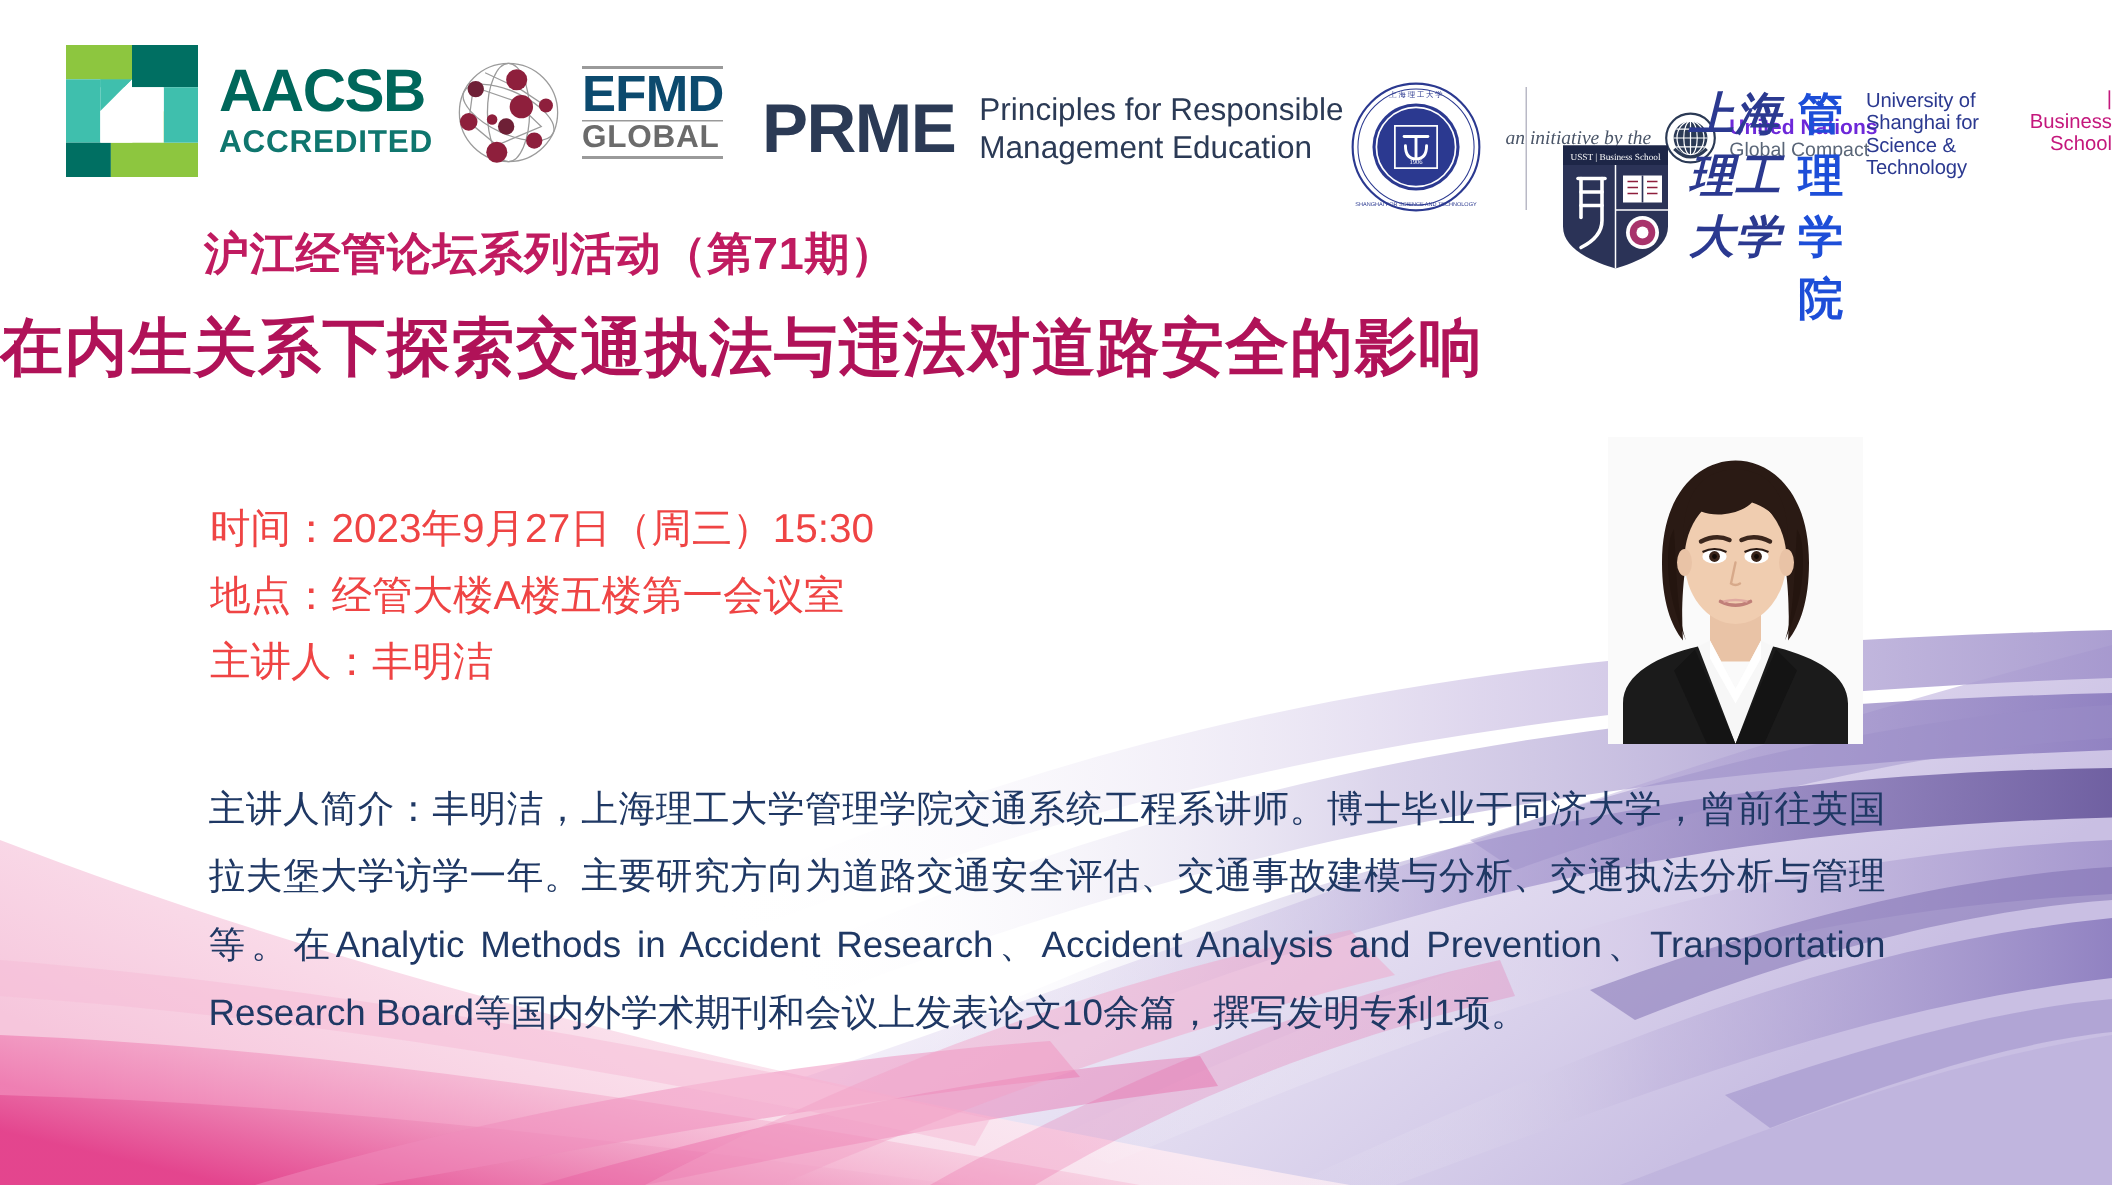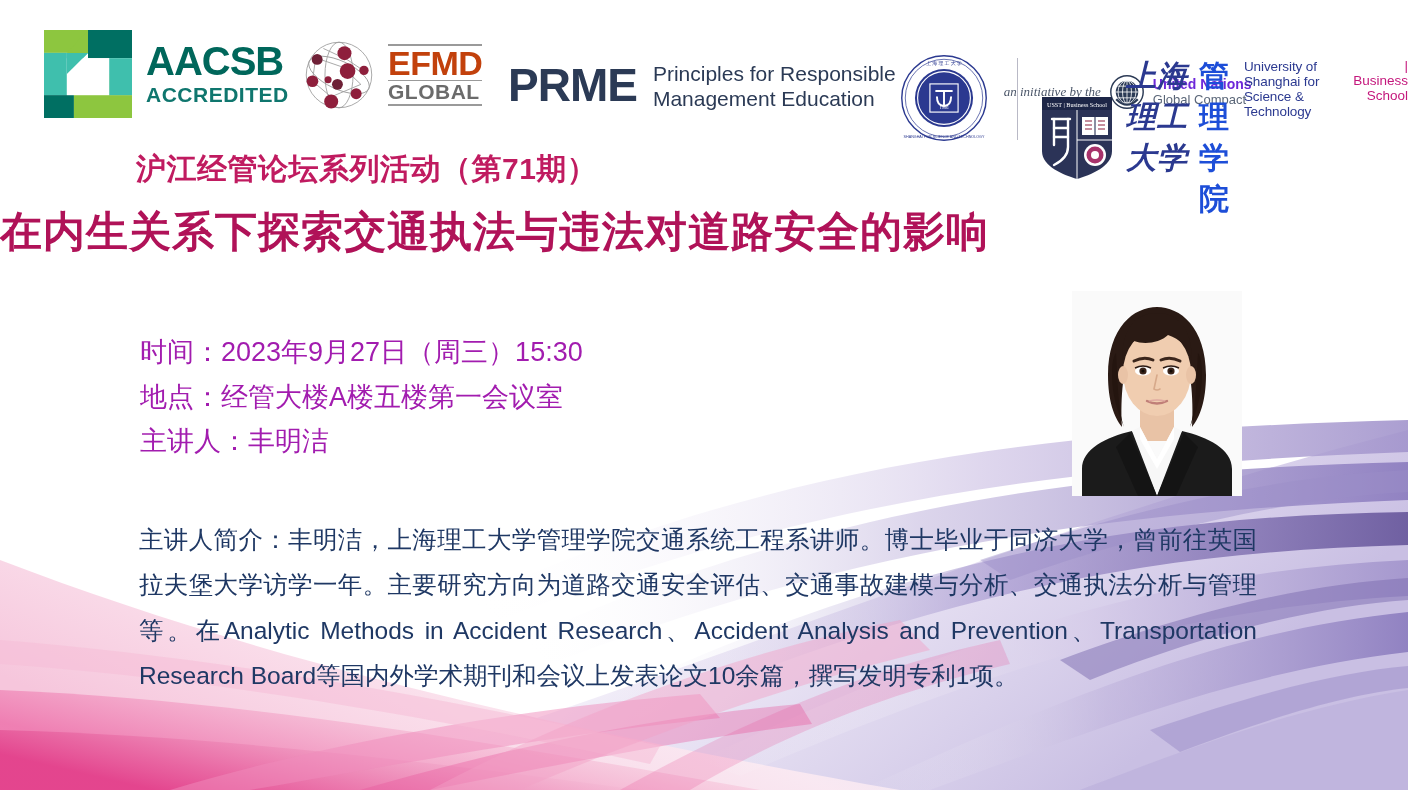--- a/index.html
+++ b/index.html
@@ -22,21 +22,21 @@
   .aacsb{left:44px;top:8px;}
   .aacsb-mark{width:88px;height:88px;position:relative;}
   .aacsb-txt{margin-left:14px;display:flex;flex-direction:column;justify-content:center;}
   .aacsb-txt .l1{font-size:40px;font-weight:bold;color:#00675B;letter-spacing:-1px;line-height:1.0;}
   .aacsb-txt .l2{font-size:21px;font-weight:bold;color:#0f766e;letter-spacing:0.5px;line-height:1.1;margin-top:2px;}
 
   
   .efmd{left:300px;top:14px;}
   .efmd-mark{width:78px;height:78px;position:relative;}
   .efmd-txt{margin-left:10px;display:flex;flex-direction:column;}
-  .efmd-txt .l1{font-size:34px;font-weight:bold;color:#c2410c;letter-spacing:-0.5px;line-height:0.95;
+  .efmd-txt .l1{font-size:34px;font-weight:bold;color:#0c4a6e;letter-spacing:-0.5px;line-height:0.95;
     border-top:2px solid #9a9a9a;border-bottom:1px solid #9a9a9a;padding:1px 0 0 0;}
   .efmd-txt .l2{font-size:21px;font-weight:bold;color:#6B6B6B;letter-spacing:0.5px;line-height:1.05;
     border-bottom:2px solid #9a9a9a;padding-bottom:1px;}
 
   
   .prme{left:508px;top:40px;align-items:flex-start;}
   .prme-word{font-size:46px;font-weight:bold;color:#2B3A55;letter-spacing:-1px;line-height:1;}
   .prme-right{margin-left:16px;}
   .prme-right .pl{font-size:21px;color:#2B3A55;line-height:1.18;}
   .prme-un{display:flex;align-items:center;margin-top:12px;margin-left:108px;}
@@ -63,21 +63,21 @@
   
   .series-line{position:absolute;left:136px;top:149px;z-index:8;
     font-size:30px;font-weight:bold;color:#C01B60;letter-spacing:0.5px;}
 
   
   .main-title{position:absolute;left:0;top:204px;width:1408px;z-index:8;text-align:left;
     font-size:42px;font-weight:bold;color:#B01258;letter-spacing:1px;}
 
   
   .info-block{position:absolute;left:140px;top:330px;z-index:8;}
-  .info-line{font-size:27px;color:#a21caf;line-height:1.65;white-space:pre;}
+  .info-line{font-size:27px;color:#ef4444;line-height:1.65;white-space:pre;}
 
   
   .portrait{position:absolute;left:1072px;top:291px;width:170px;height:205px;z-index:8;
     background:#fff;overflow:hidden;}
   .portrait svg{display:block;}
 
   
   .bio{position:absolute;left:139px;top:517px;width:1118px;z-index:8;
     font-size:24.5px;color:#1F3864;line-height:1.85;text-align:justify;text-justify:inter-character;}
 </style>

